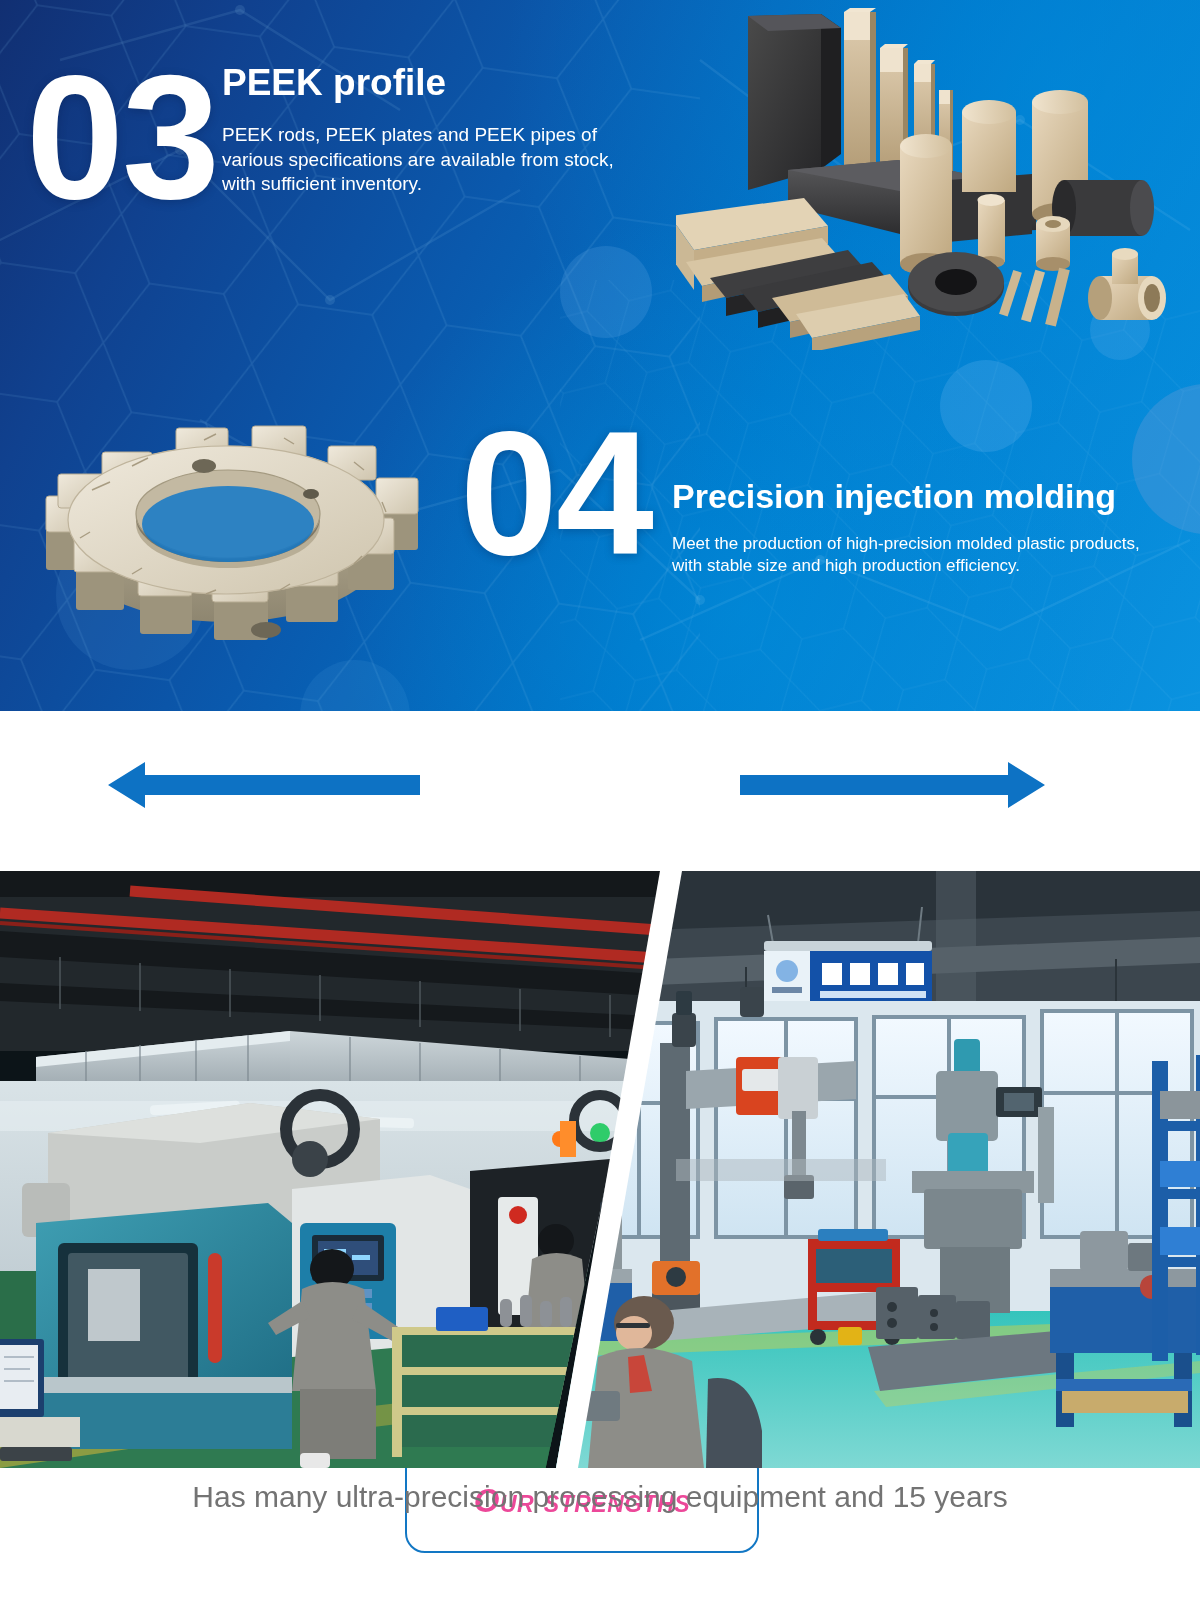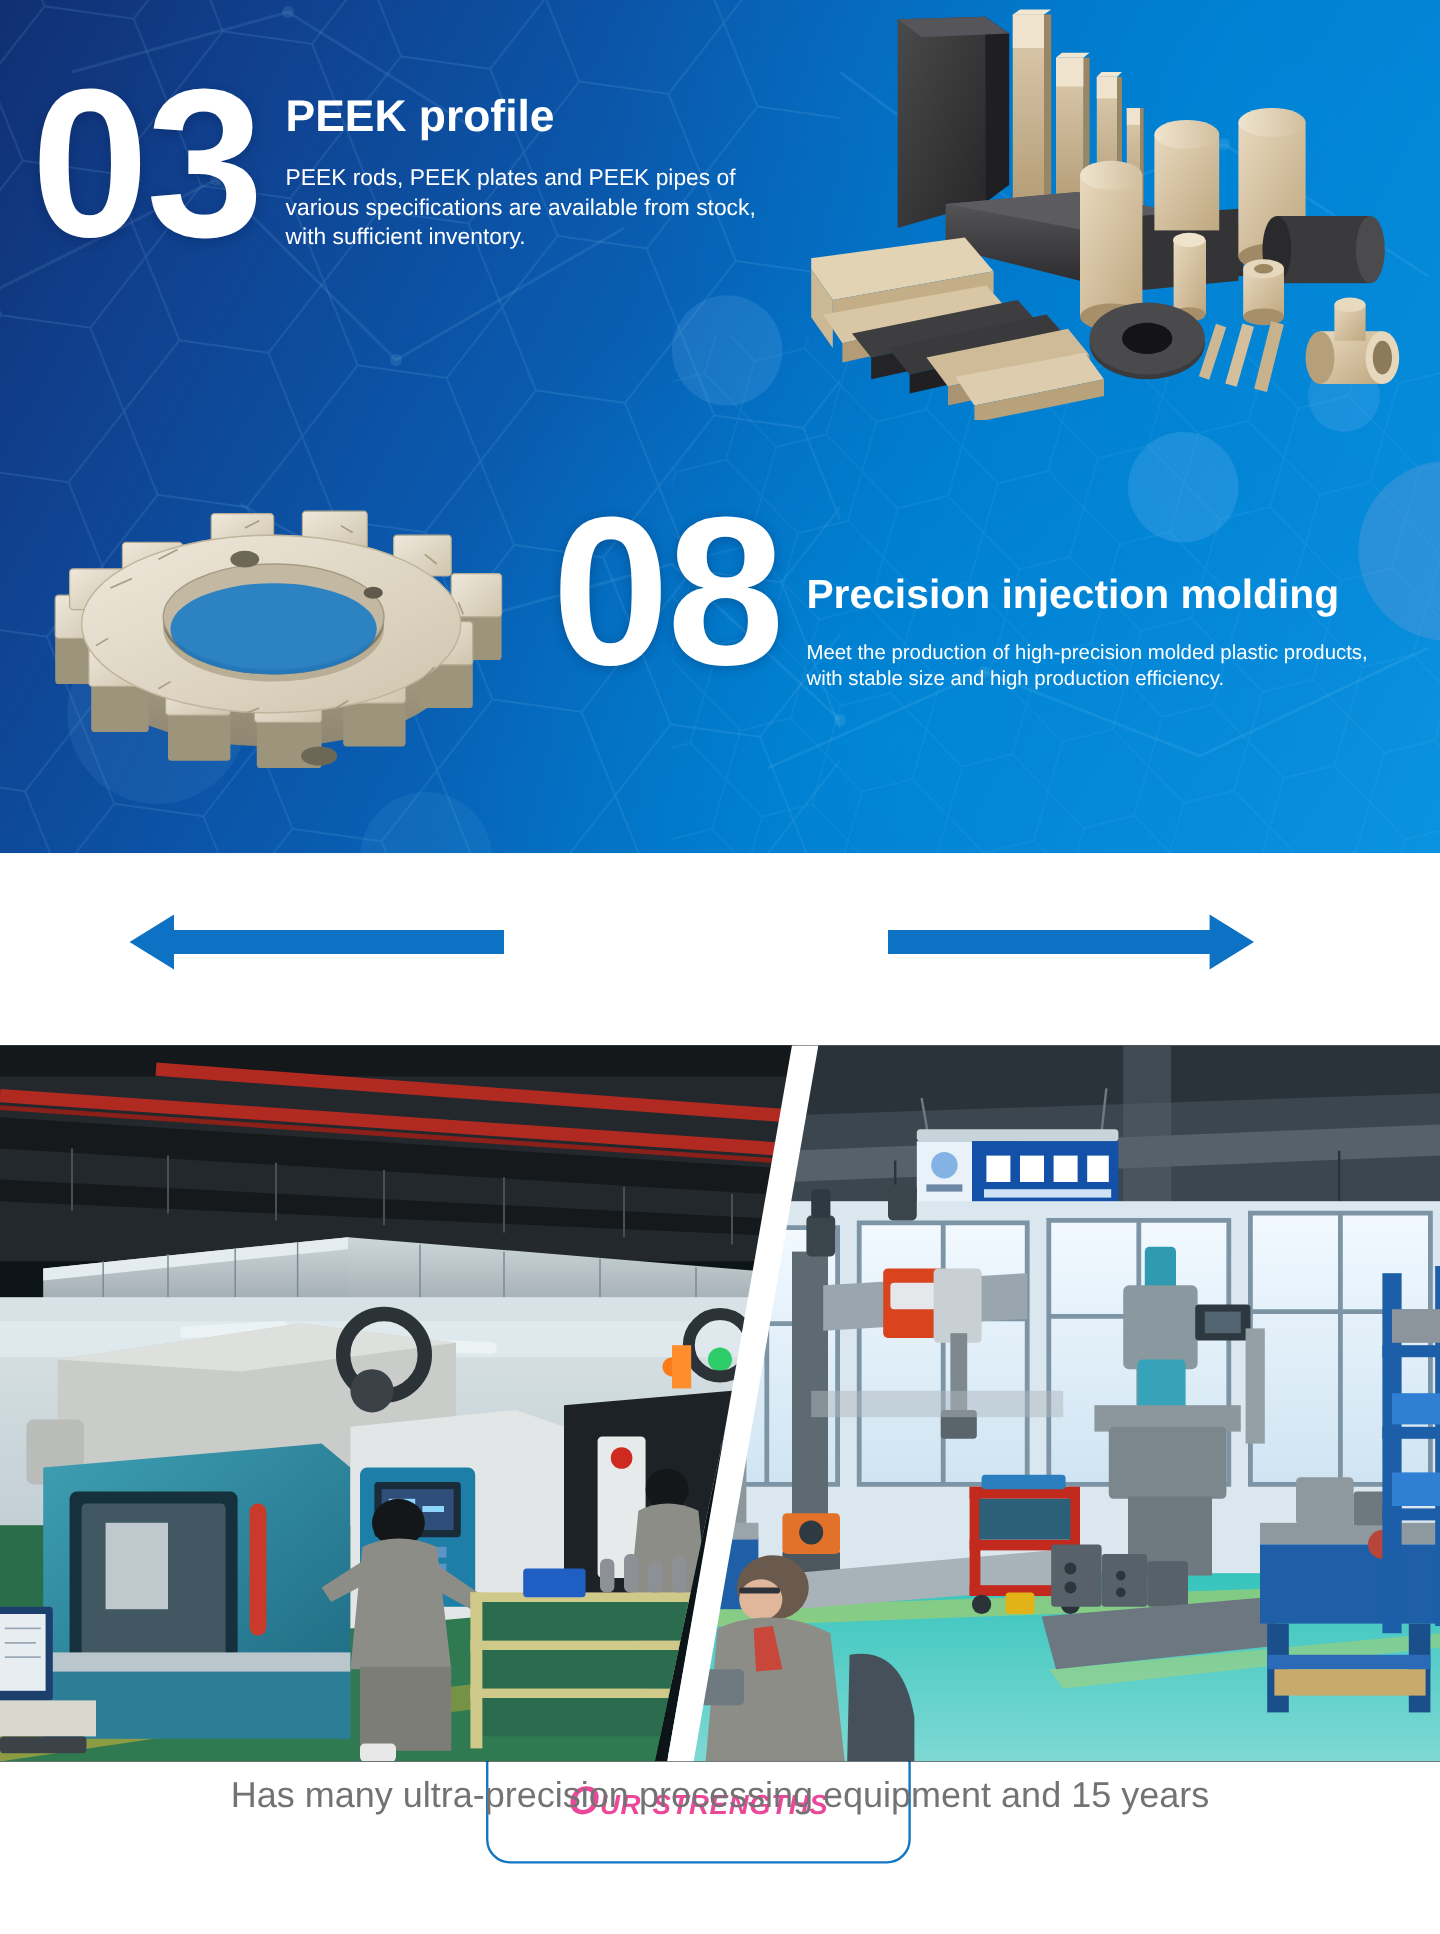--- a/index.html
+++ b/index.html
@@ -29,21 +29,21 @@
     line-height:.86;letter-spacing:-2px;
     text-shadow:0 2px 10px rgba(0,20,60,.28);
   }
   .num03{left:26px;top:62px;font-size:176px;}
   .num04{left:460px;top:418px;font-size:176px;}
 
   .blk{position:absolute;color:#fff;}
   .blk h2{margin:0;font-weight:bold;line-height:1.12;}
   .blk p{margin:0;line-height:1.28;}
 
-  .blk03{left:222px;top:76px;width:430px;margin-left:16px;}
+  .blk03{left:222px;top:62px;width:430px;}
   .blk03 h2{font-size:37px;margin-bottom:20px;}
   .blk03 p{font-size:19px;}
 
   .blk04{left:672px;top:432px;width:500px;margin-top:45px;}
   .blk04 h2{font-size:34px;margin-bottom:18px;}
   .blk04 p{font-size:17px;}
 
   
   .peekshapes{position:absolute;left:676px;top:-6px;width:524px;height:356px;}
   .peekgear{position:absolute;left:28px;top:378px;width:420px;height:300px;}
@@ -334,21 +334,21 @@
         <ellipse cx="238" cy="252" rx="15" ry="8" fill="#6d6756"></ellipse>
       </g>
     </svg>
 
     <div class="num num03">03</div>
     <div class="blk blk03">
       <h2>PEEK profile</h2>
       <p>PEEK rods, PEEK plates and PEEK pipes of various specifications are available from stock, with sufficient inventory.</p>
     </div>
 
-    <div class="num num04">08</div>
+    <div class="num num04">04</div>
     <div class="blk blk04">
       <h2>Precision injection molding</h2>
       <p>Meet the production of high-precision molded plastic products, with stable size and high production efficiency.</p>
     </div>
   </div>
 
   <div class="strip">
     <svg class="arrowsvg" width="1200" height="160" viewBox="0 0 1200 160">
       <g fill="#0d72c4">
         <polygon points="108,785 145,762 145,775 420,775 420,795 145,795 145,808" transform="translate(0,-711)"></polygon>

